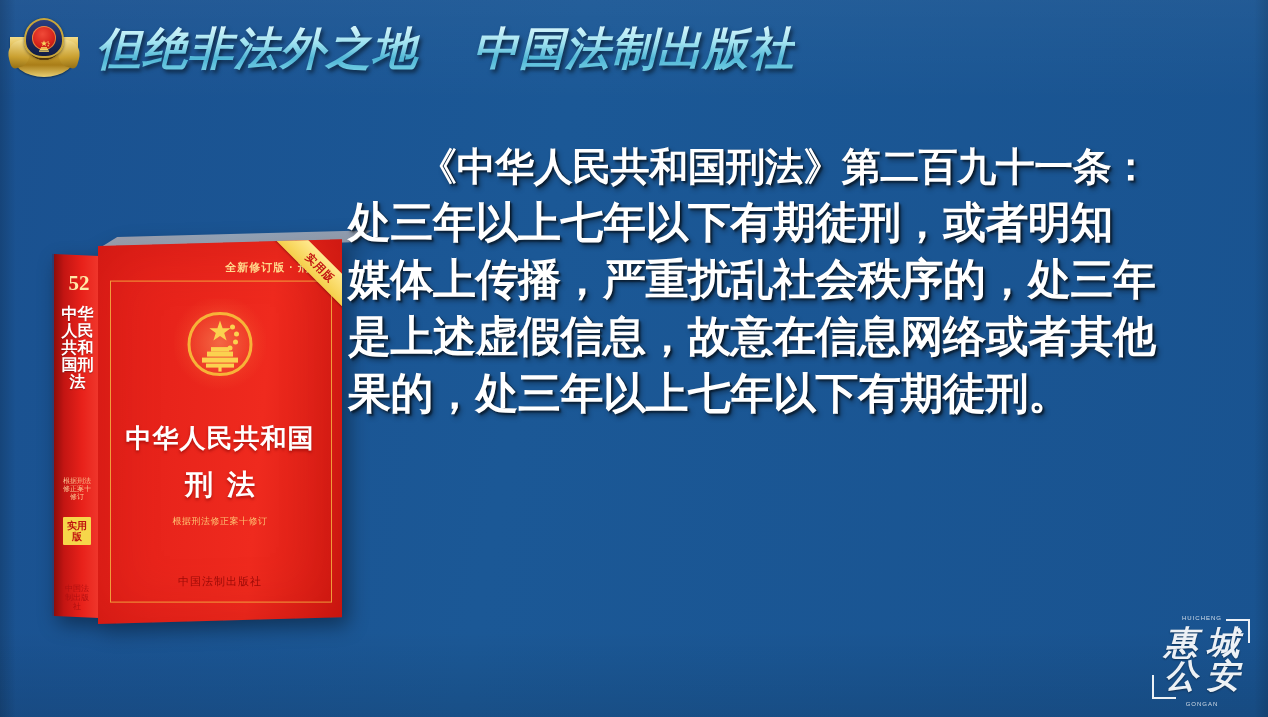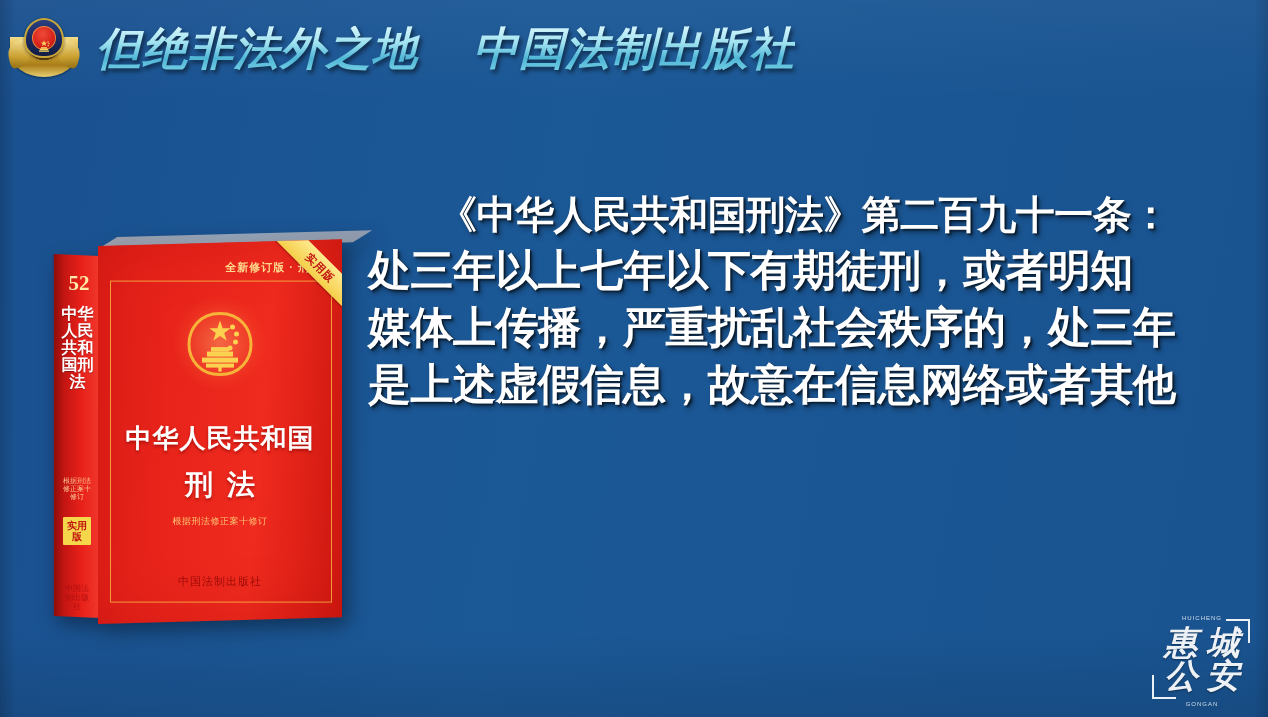--- a/index.html
+++ b/index.html
@@ -115,26 +115,25 @@
     -webkit-background-clip: text;
     background-clip: text;
     -webkit-text-fill-color: transparent;
     filter: drop-shadow(2px 3px 2px rgba(0,0,0,.55));
   }
   .header-title .gap { display: inline-block; width: 28px; }
 
   
   #law-text {
     position: absolute;
-    left: 368px;
+    left: 348px;
     top: 146px;
     width: 872px;
     z-index: 4;
     color: #ffffff;
-    margin-top: 48px;
   }
   #law-title {
     font-size: 39px;
     line-height: 1.08;
     font-weight: bold;
     text-align: center;
     white-space: nowrap;
     letter-spacing: -0.5px;
     text-shadow:
        1px 0   0 rgba(0,0,0,.30),
@@ -473,20 +472,21 @@
       </div>
     </div>
   </div>
 
   <div id="law-text">
     <div id="law-title">《中华人民共和国刑法》第二百九十一条：</div>
     <div id="law-body">
       <div class="law-line">处三年以上七年以下有期徒刑，或者明知</div>
       <div class="law-line">媒体上传播，严重扰乱社会秩序的，处三年</div>
       <div class="law-line">是上述虚假信息，故意在信息网络或者其他</div>
+      <div class="law-line">果的，处三年以上七年以下有期徒刑。</div>
     </div>
   </div>
 
   <div id="watermark">
     <div class="wm-box">
       <div class="wm-corner tr"></div>
       <div class="wm-corner bl"></div>
       <div class="wm-pinyin top">HUICHENG</div>
       <div class="wm-grid">
         <div class="wm-ch">惠</div>

